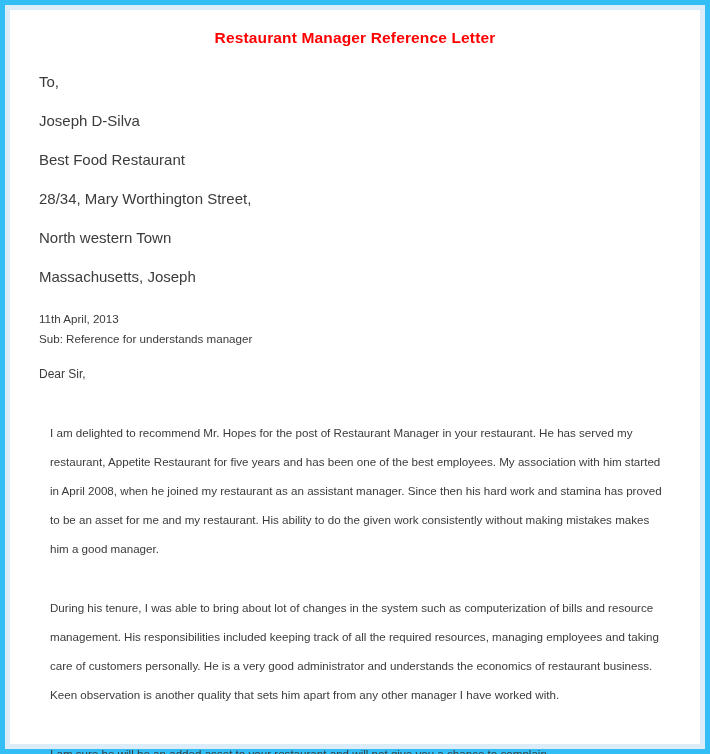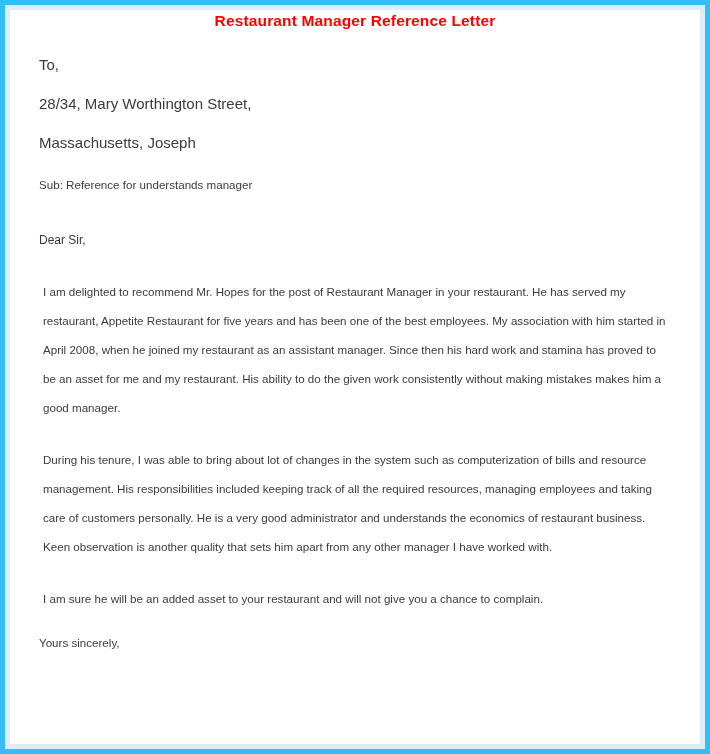--- a/index.html
+++ b/index.html
@@ -34,21 +34,21 @@
     position: relative;
   }
 
   .letter-title {
     color: #fe0000;
     font-weight: bold;
     font-size: 15.5px;
     text-align: center;
     letter-spacing: 0.15px;
     margin: 0;
-    padding-top: 2px;
+    padding-top: 19px;
     padding-bottom: 0;
     line-height: 1.2;
   }
 
   .letter-body {
     padding-left: 5px;
     padding-right: 1px;
     padding-top: 27px;
     color: #3b3b3b;
     font-size: 11.6px;
@@ -80,21 +80,21 @@
   .salutation {
     margin: 0;
     padding: 0;
     height: 39px;
     font-size: 12px;
     line-height: 13px;
     color: #3b3b3b;
   }
 
   .body-para {
-    margin: 4px;
+    margin: 11px;
     padding: 0 0 19px 0;
     font-size: 11.6px;
     line-height: 29px;
     color: #3b3b3b;
     text-align: left;
   }
 
   .closing-line {
     margin: 0;
     padding: 0;
@@ -109,28 +109,32 @@
 
 <div class="letter-frame">
   <div class="inner-rule">
 
     <h1 class="letter-title">Restaurant Manager Reference Letter</h1>
 
     <div class="letter-body">
 
       <p class="addr-line">To,</p>
 
+      <p class="addr-line">Joseph D-Silva</p>
 
+      <p class="addr-line">Best Food Restaurant</p>
 
       <p class="addr-line">28/34, Mary Worthington Street,</p>
 
+      <p class="addr-line">North western Town</p>
 
       <p class="addr-line">Massachusetts, Joseph</p>
 
       <div class="datesub-block">
+        <p class="tight-line">11th April, 2013</p>
         <p class="tight-line">Sub: Reference for understands manager</p>
       </div>
 
       <p class="salutation">Dear Sir,</p>
 
       <p class="body-para">I am delighted to recommend Mr. Hopes for the post of Restaurant Manager in your restaurant. He has served my restaurant, Appetite Restaurant for five years and has been one of the best employees. My association with him started in April 2008, when he joined my restaurant as an assistant manager. Since then his hard work and stamina has proved to be an asset for me and my restaurant. His ability to do the given work consistently without making mistakes makes him a good manager.</p>
 
       <p class="body-para">During his tenure, I was able to bring about lot of changes in the system such as computerization of bills and resource management. His responsibilities included keeping track of all the required resources, managing employees and taking care of customers personally. He is a very good administrator and understands the economics of restaurant business. Keen observation is another quality that sets him apart from any other manager I have worked with.</p>
 
       <p class="body-para">I am sure he will be an added asset to your restaurant and will not give you a chance to complain.</p>

